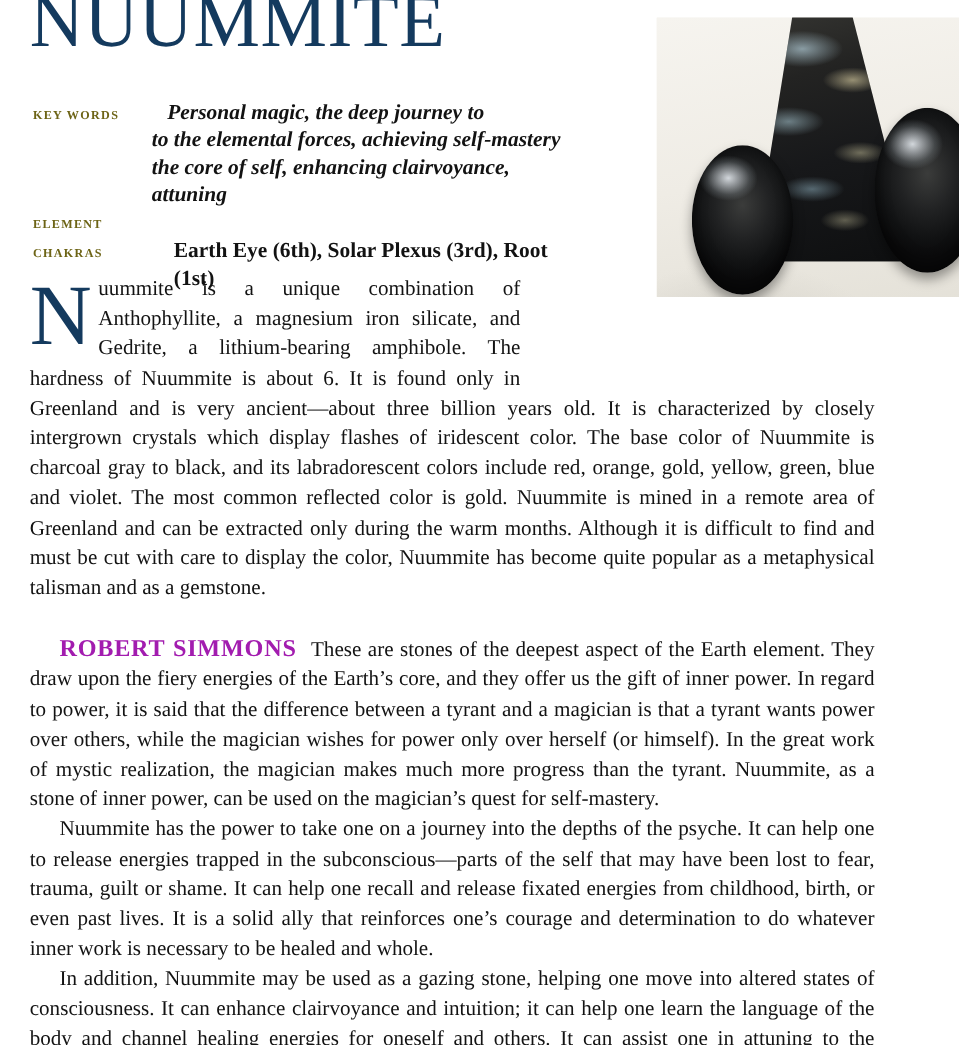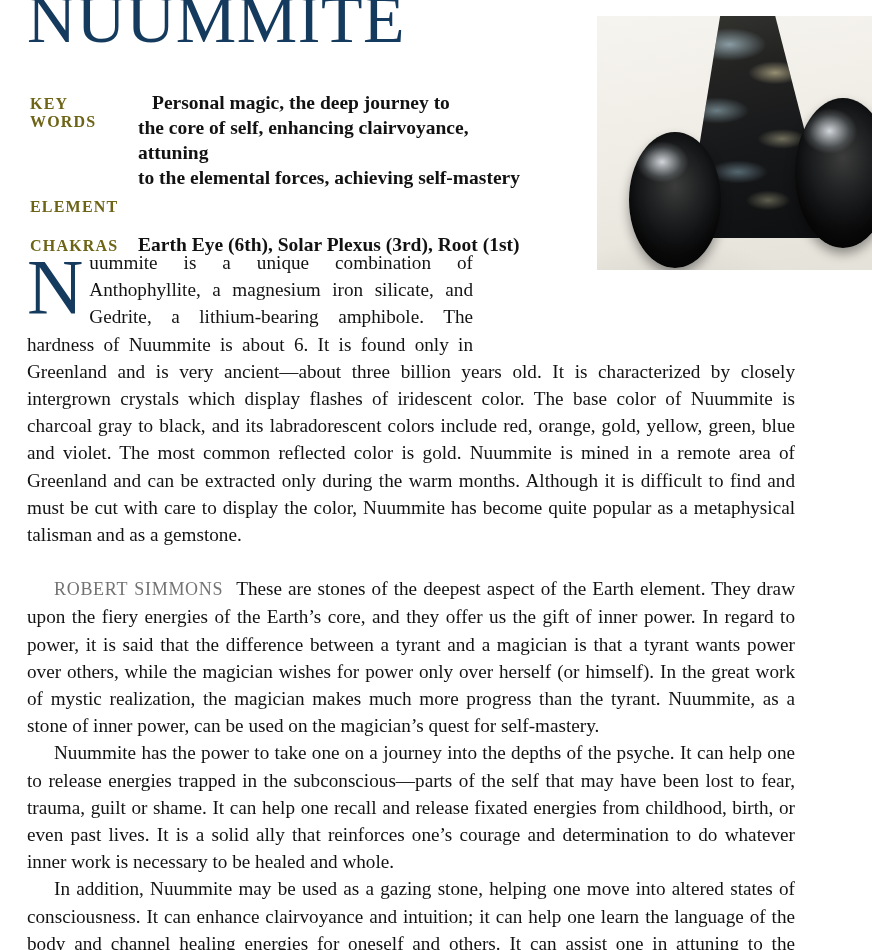--- a/index.html
+++ b/index.html
@@ -98,42 +98,43 @@
   }
   .attr-row {
     display: flex;
     align-items: baseline;
     margin-bottom: 2px;
   }
   .attr-label {
     flex: 0 0 108px;
     font-family: "Liberation Serif", "DejaVu Serif", serif;
     font-weight: bold;
-    font-size: 16px;
+    font-size: 11px;
     letter-spacing: 1.2px;
     color: #6d6416;
     text-transform: uppercase;
     padding-top: 1px;
   }
   .attr-value {
     flex: 1 1 auto;
     font-weight: bold;
     font-size: 19.5px;
     line-height: 25px;
     color: #121212;
     text-indent: 0;
   }
   .attr-value.multiline {
     margin-left: -14px;
     padding-left: 14px;
+    font-style: italic;
   }
   .attr-value .ln { display: block; }
   .attr-value .ln:first-child { margin-left: 14px; }
   .attr-row.element   { margin-top: 7px; align-items: flex-end; }
-  .attr-row.chakras   { margin-top: 16px; }
+  .attr-row.chakras   { margin-top: 6px; gap: 20px; }
 
   
   .body-copy {
     position: absolute;
     left: 27px;
     top: 249px;
     width: 768px;
     font-size: 19.2px;
     line-height: 27.2px;
     color: #131313;
@@ -150,24 +151,24 @@
 
   .dropcap {
     float: left;
     font-size: 78px;
     line-height: 62px;
     color: #143a5e;
     padding: 5px 6px 0 0;
     margin-top: 2px;
   }
   .attribution {
-    font-weight: normal;
-    font-size: 18px;
+    font-weight: bold;
+    font-size: 22px;
     letter-spacing: 0.7px;
-    color: #737373;
+    color: #a21caf;
     text-transform: uppercase;
     margin-right: 13px;
   }
 </style>
 </head>
 <body>
 
 <div class="page">
 
   <figure class="specimen-figure">
@@ -179,22 +180,22 @@
   </figure>
 
   <h1 class="gem-title">NUUMMITE</h1>
 
   <div class="attributes">
 
     <div class="attr-row keywords">
       <div class="attr-label">KEY WORDS</div>
       <div class="attr-value multiline">
         <span class="ln">Personal magic, the deep journey to</span>
+        <span class="ln">to the elemental forces, achieving self-mastery</span>
         <span class="ln">the core of self, enhancing clairvoyance, attuning</span>
-        <span class="ln">to the elemental forces, achieving self-mastery</span>
       </div>
     </div>
 
     <div class="attr-row element">
       <div class="attr-label">ELEMENT</div>
     </div>
 
     <div class="attr-row chakras">
       <div class="attr-label">CHAKRAS</div>
       <div class="attr-value">Earth Eye (6th), Solar Plexus (3rd), Root (1st)</div>

